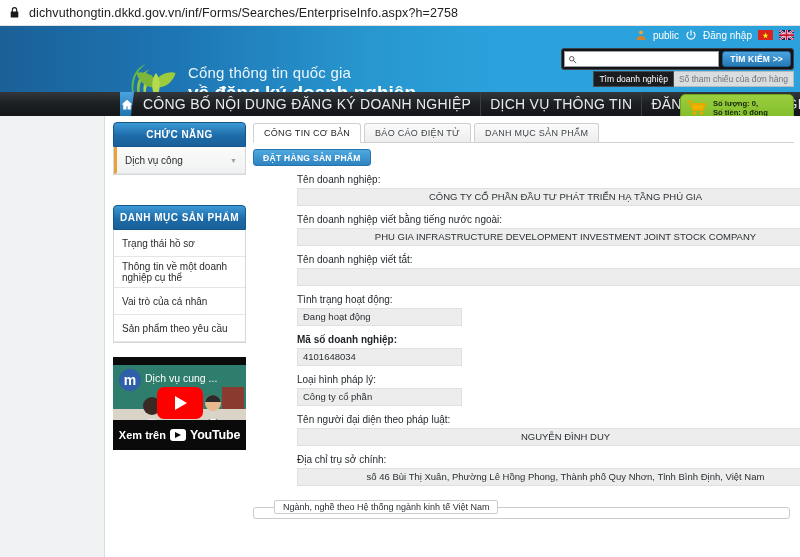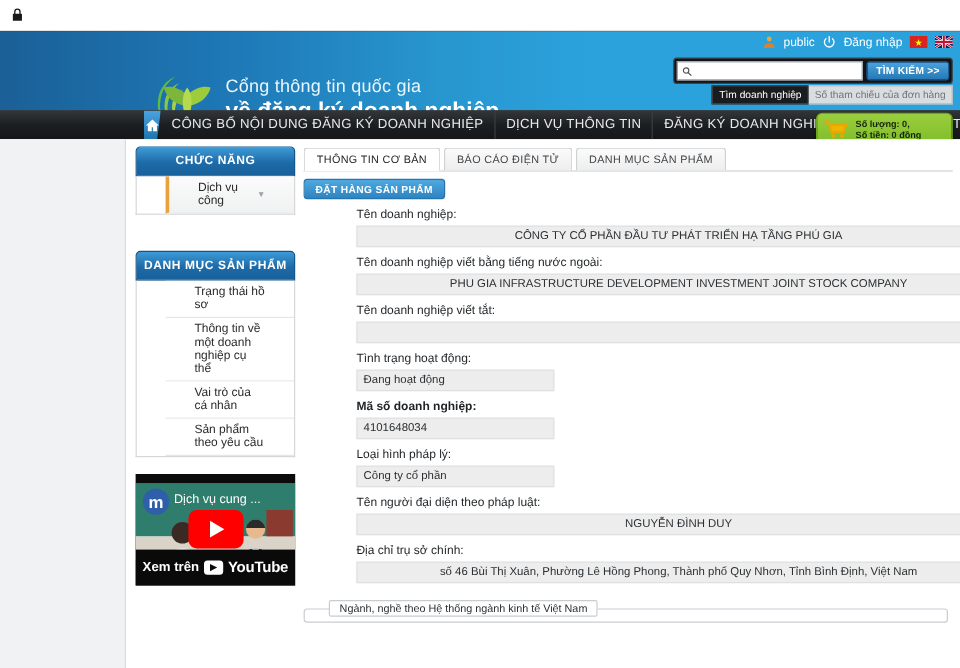--- a/index.html
+++ b/index.html
@@ -92,21 +92,21 @@
   }
   .nav-home {
     width: 44px; margin-left: 120px;
     background: linear-gradient(180deg,#4aa3df 0%, #2174ad 100%);
     display: flex; align-items: center; justify-content: center;
     clip-path: polygon(0 0, 100% 0, 78% 100%, 0 100%);
   }
   .home-icon { width: 14px; height: 13px; }
   .nav-item {
     display: flex; align-items: center; padding: 0 9px;
-    font-size: 11px; color: #e8eaec; letter-spacing: .25px;
+    font-size: 14px; color: #e8eaec; letter-spacing: .25px;
     white-space: nowrap; border-right: 1px solid #3a3e42;
   }
   .nav-item:first-of-type { border-left: 1px solid #3a3e42; margin-left: -6px; }
 
   .cart {
     position: absolute; right: 6px; top: 2px;
     width: 114px; height: 28px;
     background: linear-gradient(180deg,#9ace3e 0%, #7fbb28 100%);
     border: 1px solid #6ca51f; border-radius: 5px;
     display: flex; align-items: center; padding: 0 5px; gap: 5px;
@@ -126,24 +126,23 @@
   .side-header {
     height: 25px; border-radius: 4px 4px 0 0;
     background: linear-gradient(180deg,#3c9ad6 0%, #1d6ba8 55%, #18609a 100%);
     border: 1px solid #14568a;
     color: #ffffff; font-size: 10px; font-weight: bold; letter-spacing: .5px;
     display: flex; align-items: center; justify-content: center;
   }
   .side-body { border: 1px solid #d5d7d9; border-top: none; background: #ffffff; }
   .side-row {
     min-height: 27px; display: flex; align-items: center;
-    padding: 4px 24px; font-size: 10px; color: #2b2b2b;
+    padding: 4px 8px; font-size: 10px; color: #2b2b2b;
     border-bottom: 1px solid #e4e6e8;
     background: linear-gradient(180deg,#fbfbfb 0%, #f0f1f2 100%);
-    margin-left: 24px;
   }
   .side-row.accent { border-left: 3px solid #e8a33d; }
   .side-row .caret { margin-left: auto; color: #9aa0a6; font-size: 7px; }
   .side-row.plain { background: #ffffff; }
   .side-gap { height: 30px; }
 
   .video {
     margin-top: 14px; width: 133px; height: 93px;
     background: #0b0b0b; position: relative; overflow: hidden;
   }
@@ -211,20 +210,21 @@
     padding: 1px 8px; margin-left: 14px; border-radius: 2px;
   }
 </style>
 </head>
 <body>
 
 <div class="urlbar">
   <svg class="lock-icon" viewBox="0 0 24 24">
     <path d="M7 10V7a5 5 0 0 1 10 0v3h1.2c.5 0 .8.4.8.9v9.2c0 .5-.3.9-.8.9H5.8a.9.9 0 0 1-.8-.9v-9.2c0-.5.3-.9.8-.9H7zm2 0h6V7a3 3 0 0 0-6 0v3z" fill="#1a1a1a"></path>
   </svg>
+  <div class="url-text">dichvuthongtin.dkkd.gov.vn/inf/Forms/Searches/EnterpriseInfo.aspx?h=2758</div>
 </div>
 
 <div class="page">
 
   <div class="banner-wrap">
     <div class="banner"></div>
     <div class="banner-inner">
 
       <svg class="logo" viewBox="0 0 60 54">
         <path d="M20 4C8 8 2 20 4 34c1 8 6 14 12 17-8-6-12-16-10-26C7 16 13 8 20 4z" fill="#5fbb46"></path>
@@ -361,21 +361,21 @@
           <span class="v-bar-txt">Xem trên</span>
           <span class="yt-badge"></span>
           <span class="yt-word">YouTube</span>
         </div>
       </div>
     </div>
 
     <div class="main">
 
       <div class="tabs">
-        <div class="tab active">THÔNG TIN CƠ BẢN</div>
+        <div class="tab active">CÔNG TIN CƠ BẢN</div>
         <div class="tab">BÁO CÁO ĐIỆN TỬ</div>
         <div class="tab">DANH MỤC SẢN PHẨM</div>
       </div>
 
       <div class="order-btn">ĐẶT HÀNG SẢN PHẨM</div>
 
       <div class="field">
         <div class="f-label">Tên doanh nghiệp:</div>
         <div class="f-value w-wide">CÔNG TY CỔ PHẦN ĐẦU TƯ PHÁT TRIỂN HẠ TẦNG PHÚ GIA</div>
       </div>

